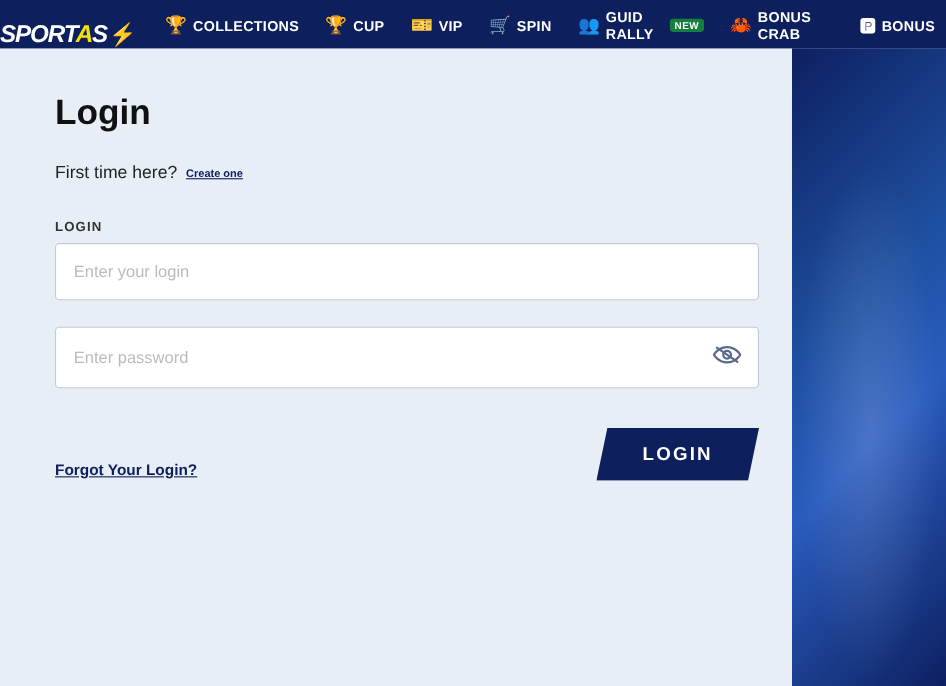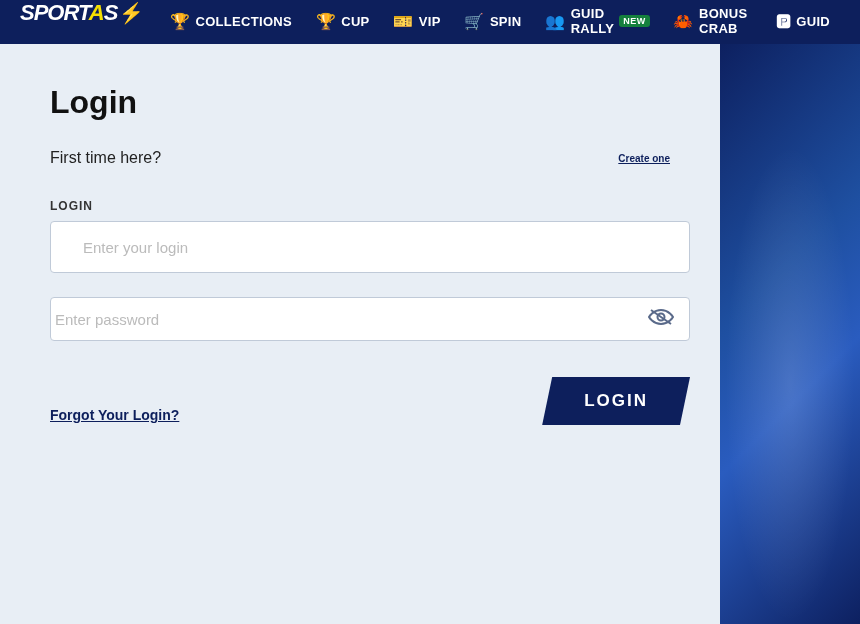--- a/index.html
+++ b/index.html
@@ -2,23 +2,23 @@
 <html><head>
   <meta charset="utf-8">
   <style>
     * { box-sizing: border-box; margin: 0; padding: 0; }
     body { font-family: Arial, sans-serif; background: #e8eef5; width: 860px; height: 624px; overflow: hidden; position: relative; }
 
     
     .navbar {
       background: #0d1f5c;
       display: flex;
-      align-items: flex-start;
+      align-items: flex-end;
       height: 44px;
-      padding: 0 20px;
+      padding: 0 0;
       position: relative;
       z-index: 10;
     }
     .logo {
       display: flex;
       align-items: center;
       margin-right: 16px;
     }
     .logo-text {
       font-size: 22px;
@@ -80,21 +80,20 @@
       font-weight: 900;
       color: #111;
       margin-bottom: 28px;
     }
 
     .first-time-row {
       display: flex;
       align-items: center;
       gap: 8px;
       margin-bottom: 32px;
-      justify-content: space-between;
     }
     .first-time-text {
       font-size: 16px;
       color: #222;
     }
     .create-one-link {
       font-size: 10px;
       color: #0d1f5c;
       font-weight: 700;
       text-decoration: underline;
@@ -112,38 +111,38 @@
       letter-spacing: 1px;
       margin-bottom: 8px;
       text-transform: uppercase;
     }
     .form-input {
       width: 640px;
       height: 52px;
       border: 1.5px solid #c0cad8;
       background: white;
       border-radius: 4px;
-      padding: 0 32px;
+      padding: 0 16px;
       font-size: 15px;
       color: #999;
       outline: none;
     }
     .form-input::placeholder { color: #bbb; }
 
     .password-wrapper {
       position: relative;
       width: 640px;
     }
     .password-input {
       width: 100%;
-      height: 44px;
+      height: 56px;
       border: 1.5px solid #c0cad8;
       background: white;
       border-radius: 4px;
-      padding: 0 52px 0 4px;
+      padding: 0 52px 0 16px;
       font-size: 15px;
       color: #0f172a;
       outline: none;
     }
     .password-input::placeholder { color: #bbb; }
     .eye-icon {
       position: absolute;
       right: 16px;
       top: 50%;
       transform: translateY(-50%);
@@ -238,21 +237,21 @@
       <span class="nav-icon">👥</span>
       <span>GUID RALLY</span>
       <span class="nav-badge">NEW</span>
     </a>
     <a class="nav-item">
       <span class="nav-icon">🦀</span>
       <span>BONUS CRAB</span>
     </a>
     <a class="nav-item">
       <span class="nav-icon">🅿</span>
-      <span>GUID</span>
+      <span>BONUS</span>
     </a>
   </div>
 </nav>
 
 <div class="main-layout">
 
   <div class="left-panel">
 
     <h1 class="page-title">Login</h1>
 

